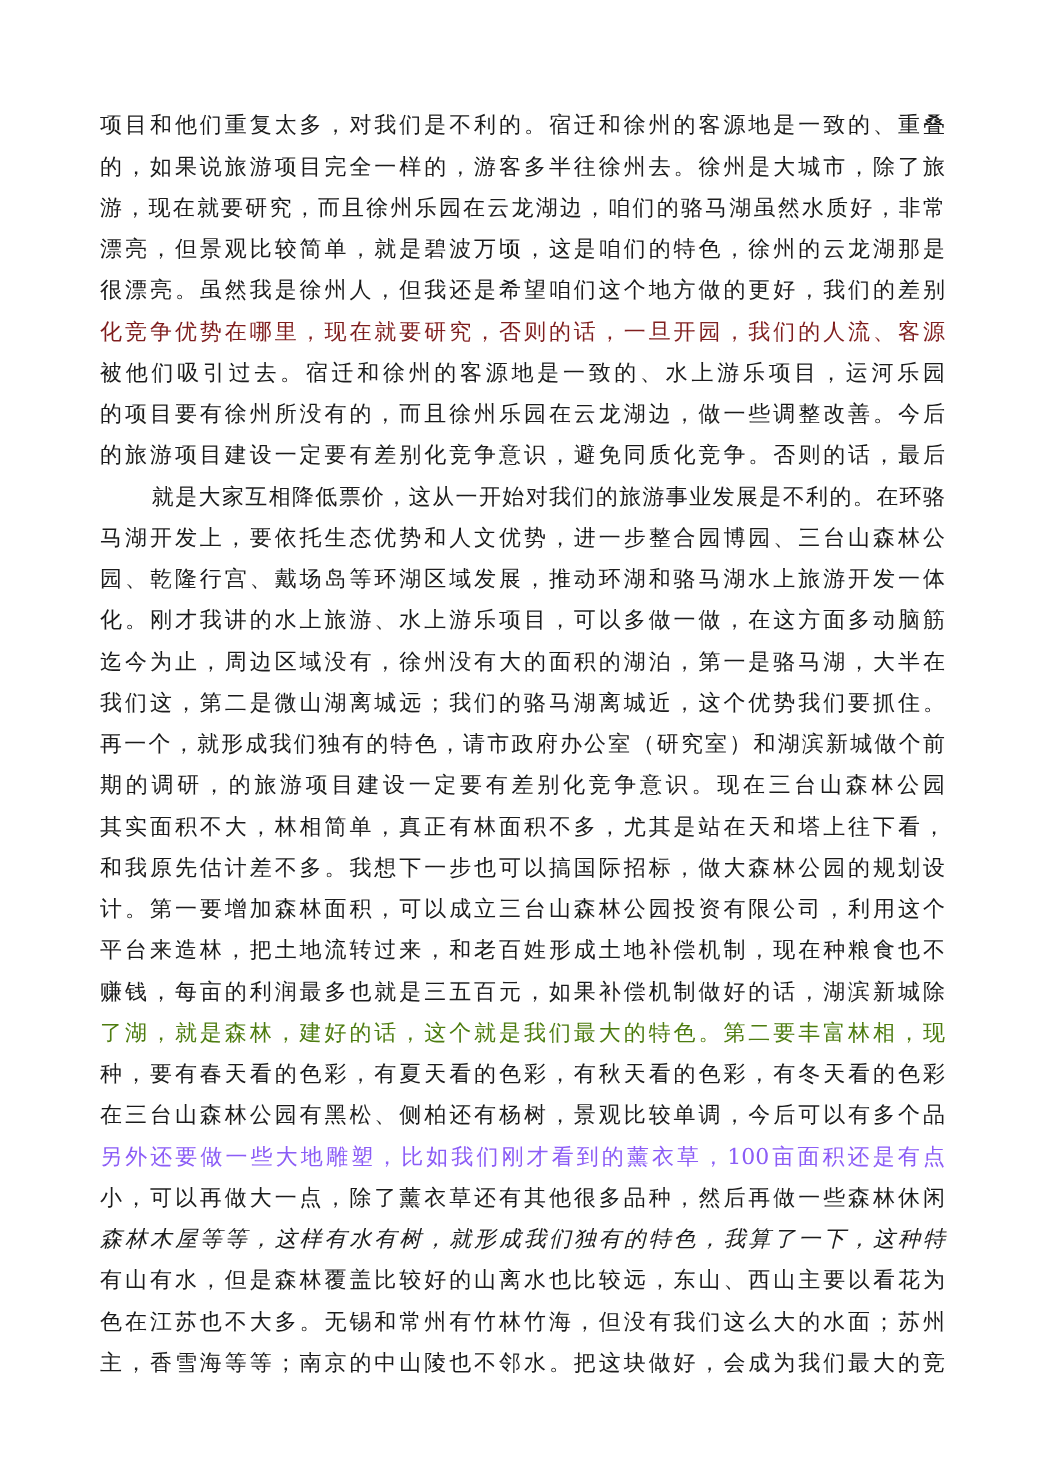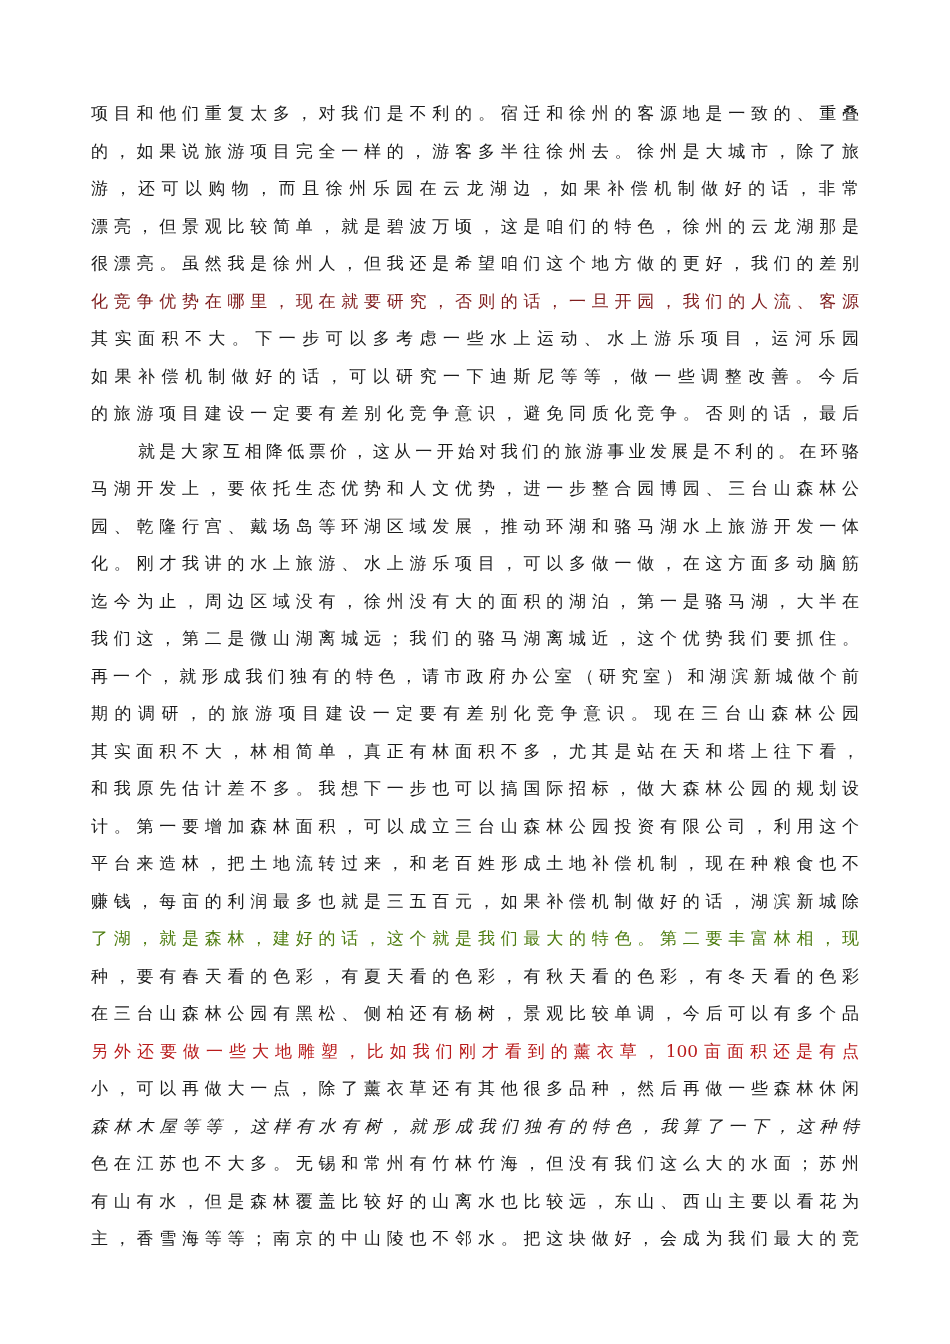--- a/index.html
+++ b/index.html
@@ -20,21 +20,21 @@
     box-sizing: border-box;
   }
   .text-block {
     position: absolute;
     left: 91px;
     top: 95px;
     width: 768px;
   }
   .doc-line {
     font-family: "DejaVu Serif", "Liberation Serif", serif;
-    font-size: 17px;
+    font-size: 20px;
     line-height: 37.5px;
     height: 37.5px;
     color: #1b1b1b;
     white-space: nowrap;
     letter-spacing: 0px;
     text-align: justify;
     text-align-last: justify;
     font-weight: 400;
     -webkit-font-smoothing: antialiased;
   }
@@ -53,36 +53,36 @@
 
 <div class="page" style="background: rgb(255, 255, 255);">
   <div class="text-block" id="body-text">
       <div class="doc-line" style="color: rgb(27, 27, 27);">
         <span class="line-inner">项目和他们重复太多，对我们是不利的。宿迁和徐州的客源地是一致的、重叠</span>
       </div>
       <div class="doc-line" style="color: rgb(27, 27, 27);">
         <span class="line-inner">的，如果说旅游项目完全一样的，游客多半往徐州去。徐州是大城市，除了旅</span>
       </div>
       <div class="doc-line" style="color: rgb(27, 27, 27);">
-        <span class="line-inner">游，还可以购物，而且徐州乐园在云龙湖边，如果补偿机制做好的话，非常</span>
+        <span class="line-inner">游，现在就要研究，而且徐州乐园在云龙湖边，咱们的骆马湖虽然水质好，非常</span>
       </div>
       <div class="doc-line" style="color: rgb(27, 27, 27);">
         <span class="line-inner">漂亮，但景观比较简单，就是碧波万顷，这是咱们的特色，徐州的云龙湖那是</span>
       </div>
       <div class="doc-line" style="color: rgb(27, 27, 27);">
         <span class="line-inner">很漂亮。虽然我是徐州人，但我还是希望咱们这个地方做的更好，我们的差别</span>
       </div>
       <div class="doc-line" style="color: #7f1d1d;">
         <span class="line-inner">化竞争优势在哪里，现在就要研究，否则的话，一旦开园，我们的人流、客源</span>
       </div>
       <div class="doc-line" style="color: rgb(27, 27, 27);">
-        <span class="line-inner">其实面积不大。下一步可以多考虑一些水上运动、水上游乐项目，运河乐园</span>
+        <span class="line-inner">被他们吸引过去。宿迁和徐州的客源地是一致的、水上游乐项目，运河乐园</span>
       </div>
       <div class="doc-line" style="color: rgb(27, 27, 27);">
-        <span class="line-inner">如果补偿机制做好的话，可以研究一下迪斯尼等等，做一些调整改善。今后</span>
+        <span class="line-inner">的项目要有徐州所没有的，而且徐州乐园在云龙湖边，做一些调整改善。今后</span>
       </div>
       <div class="doc-line" style="color: rgb(27, 27, 27);">
         <span class="line-inner">的旅游项目建设一定要有差别化竞争意识，避免同质化竞争。否则的话，最后</span>
       </div>
       <div class="doc-line" style="color: rgb(27, 27, 27); margin-left: 47px;">
         <span class="line-inner">就是大家互相降低票价，这从一开始对我们的旅游事业发展是不利的。在环骆</span>
       </div>
       <div class="doc-line" style="color: rgb(27, 27, 27);">
         <span class="line-inner">马湖开发上，要依托生态优势和人文优势，进一步整合园博园、三台山森林公</span>
       </div>
@@ -121,32 +121,32 @@
       </div>
       <div class="doc-line" style="color: #4d7c0f;">
         <span class="line-inner">了湖，就是森林，建好的话，这个就是我们最大的特色。第二要丰富林相，现</span>
       </div>
       <div class="doc-line" style="color: rgb(27, 27, 27);">
         <span class="line-inner">种，要有春天看的色彩，有夏天看的色彩，有秋天看的色彩，有冬天看的色彩</span>
       </div>
       <div class="doc-line" style="color: rgb(27, 27, 27);">
         <span class="line-inner">在三台山森林公园有黑松、侧柏还有杨树，景观比较单调，今后可以有多个品</span>
       </div>
-      <div class="doc-line" style="color: #b91c1c;">
+      <div class="doc-line" style="color: #8b5cf6;">
         <span class="line-inner">另外还要做一些大地雕塑，比如我们刚才看到的薰衣草，100亩面积还是有点</span>
       </div>
       <div class="doc-line" style="color: rgb(27, 27, 27);">
         <span class="line-inner">小，可以再做大一点，除了薰衣草还有其他很多品种，然后再做一些森林休闲</span>
       </div>
       <div class="doc-line" style="color: rgb(27, 27, 27); font-style: italic;">
         <span class="line-inner">森林木屋等等，这样有水有树，就形成我们独有的特色，我算了一下，这种特</span>
       </div>
       <div class="doc-line" style="color: rgb(27, 27, 27);">
-        <span class="line-inner">色在江苏也不大多。无锡和常州有竹林竹海，但没有我们这么大的水面；苏州</span>
+        <span class="line-inner">有山有水，但是森林覆盖比较好的山离水也比较远，东山、西山主要以看花为</span>
       </div>
       <div class="doc-line" style="color: rgb(27, 27, 27);">
-        <span class="line-inner">有山有水，但是森林覆盖比较好的山离水也比较远，东山、西山主要以看花为</span>
+        <span class="line-inner">色在江苏也不大多。无锡和常州有竹林竹海，但没有我们这么大的水面；苏州</span>
       </div>
       <div class="doc-line" style="color: rgb(27, 27, 27);">
         <span class="line-inner">主，香雪海等等；南京的中山陵也不邻水。把这块做好，会成为我们最大的竞</span>
       </div>
     </div>
 </div>
 
 </body></html>

